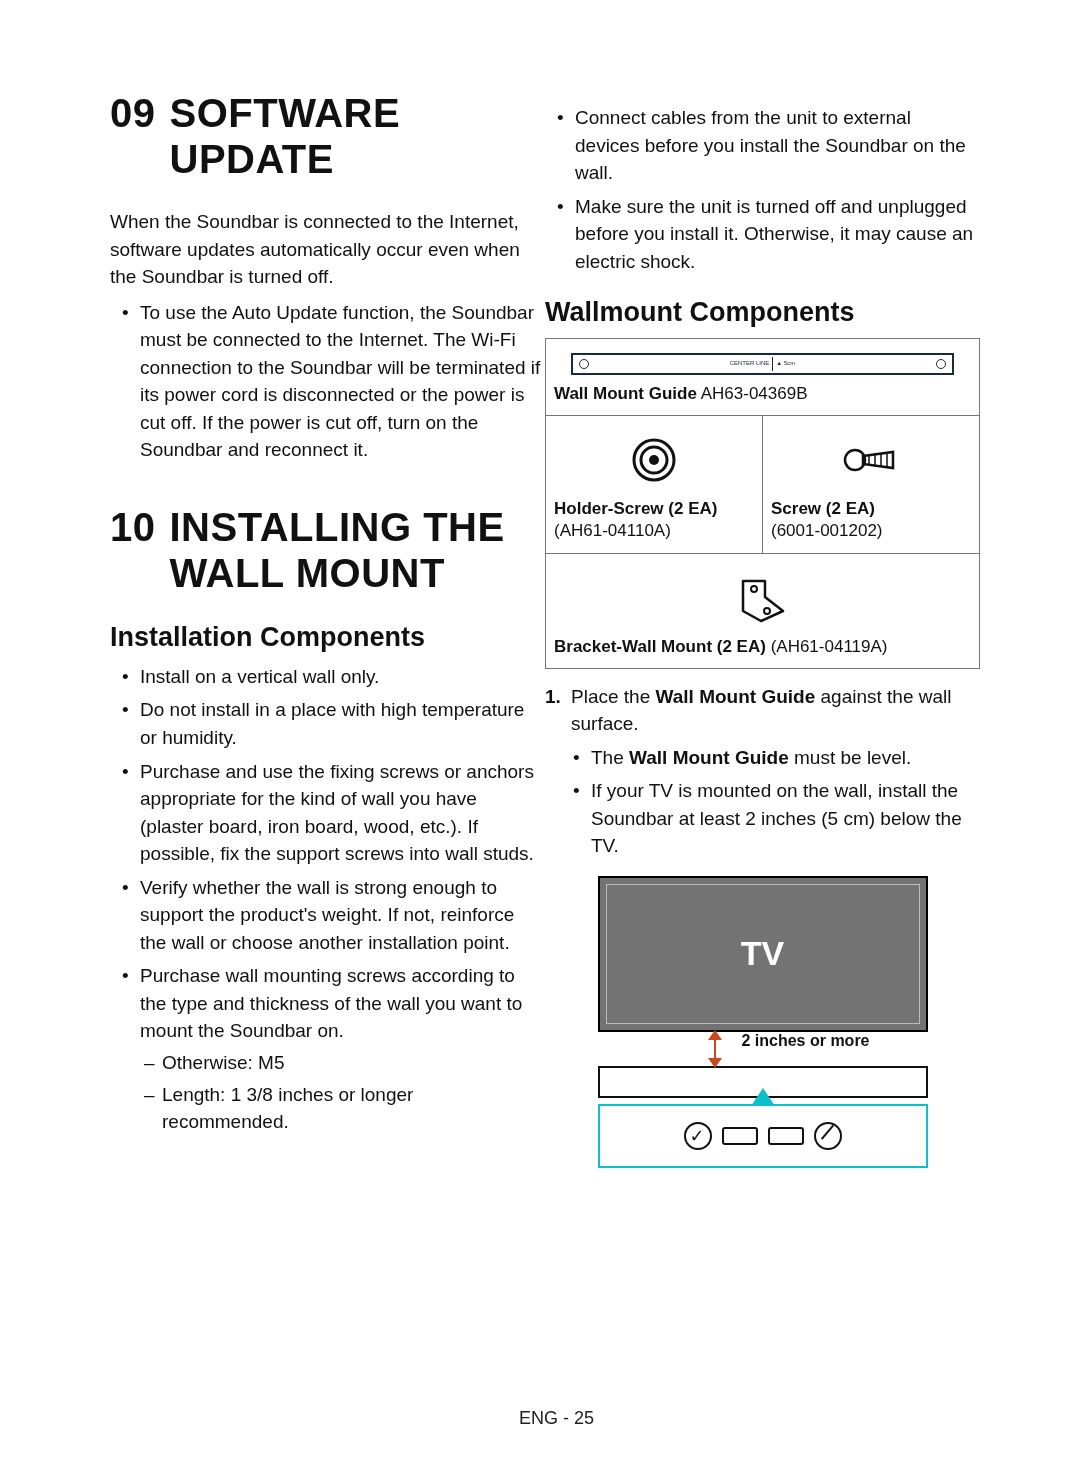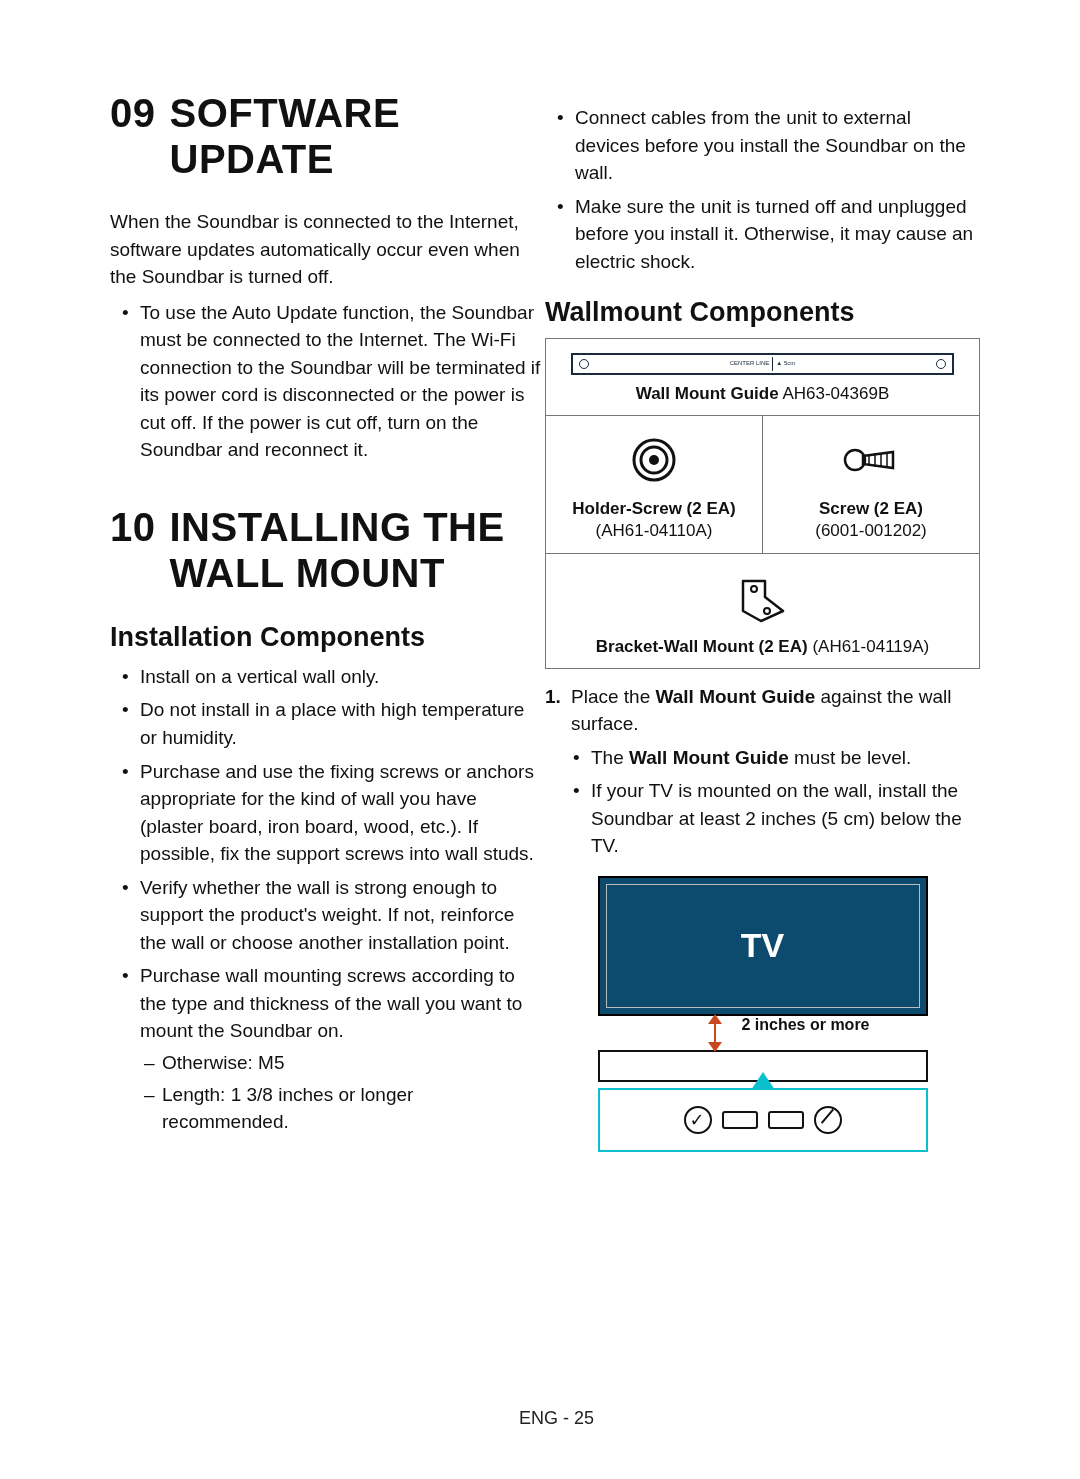--- a/index.html
+++ b/index.html
@@ -77,21 +77,20 @@
   .b { font-weight: 700; }
 
   
   .comp-box { border: 1px solid #777; margin-top: 8px; }
   .comp-row { display: flex; }
   .comp-cell {
     flex: 1;
     border-right: 1px solid #777;
     border-bottom: 1px solid #777;
     padding: 14px 8px 10px 8px;
-    text-align: center;
     font-size: 17px;
     line-height: 1.3;
   }
   .comp-cell:last-child { border-right: none; }
   .comp-row:last-child .comp-cell { border-bottom: none; }
   .comp-img {
     height: 60px;
     display: flex;
     align-items: center;
     justify-content: center;
@@ -105,21 +104,21 @@
   .guide-bar::before, .guide-bar::after {
     content: ""; position: absolute; top: 50%; transform: translateY(-50%);
     width: 8px; height: 8px; border: 1px solid #1a2a3a; border-radius: 50%;
   }
   .guide-bar::before { left: 6px; }
   .guide-bar::after  { right: 6px; }
   .guide-bar .mid { display:flex; align-items:center; font-size:6px; color:#1a2a3a; gap:3px;}
   .guide-bar .mid .dash { width:1px; height:14px; background:#1a2a3a; }
   .tv-dia { margin: 16px auto 0 auto; width: 330px; }
   .tv-box {
-    width: 100%; height: 140px; background: #0c4a6e; color:#fff;
+    width: 100%; height: 156px; background: #737373; color:#fff;
     display:flex; align-items:center; justify-content:center;
     font-size: 34px; font-weight:700; border: 2px solid #000;
     position: relative;
   }
   .tv-box::before {
     content:""; position:absolute; inset:6px; border:1px solid #bbb;
   }
   .gap-row { display:flex; justify-content:center; height:34px; position:relative;}
   .gap-row .arrow {
     width: 0; height: 0; border-left:7px solid transparent; border-right:7px solid transparent;

